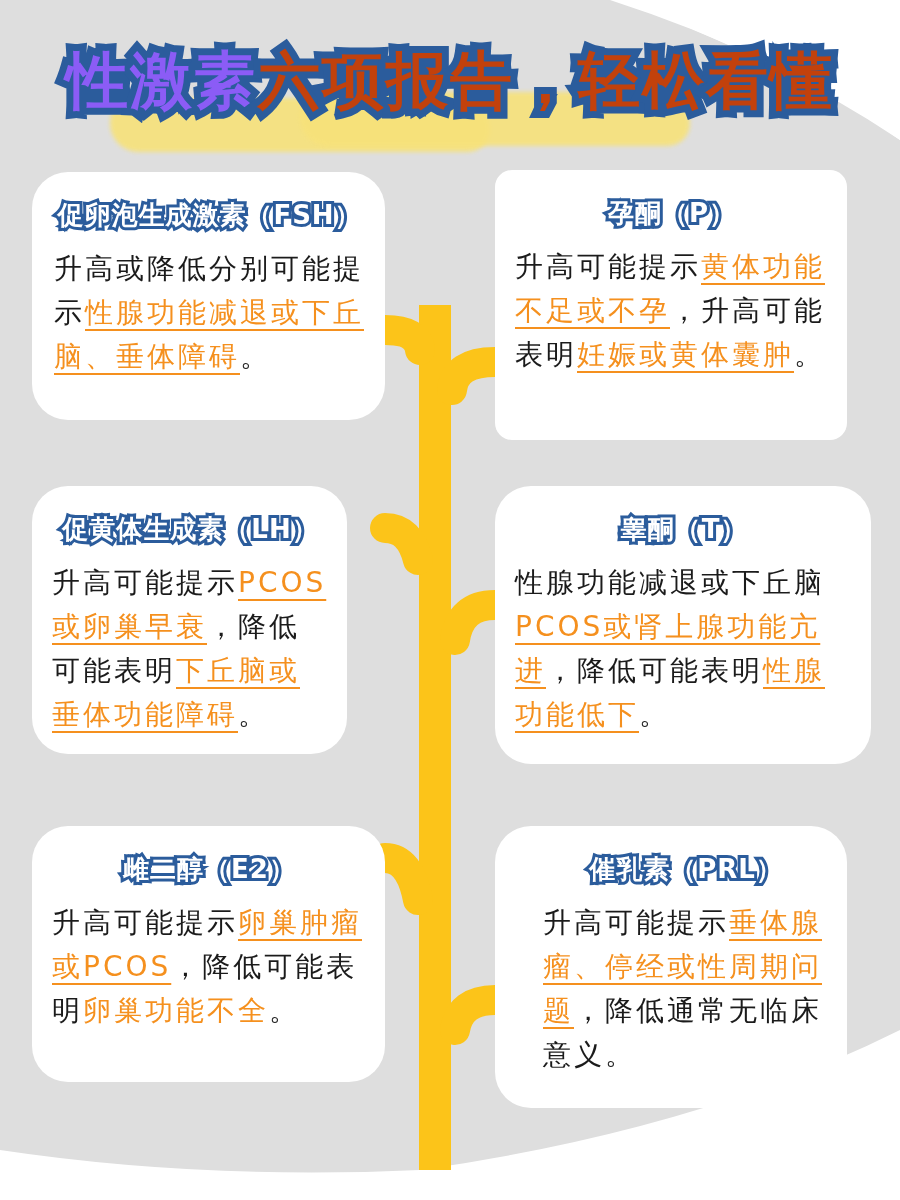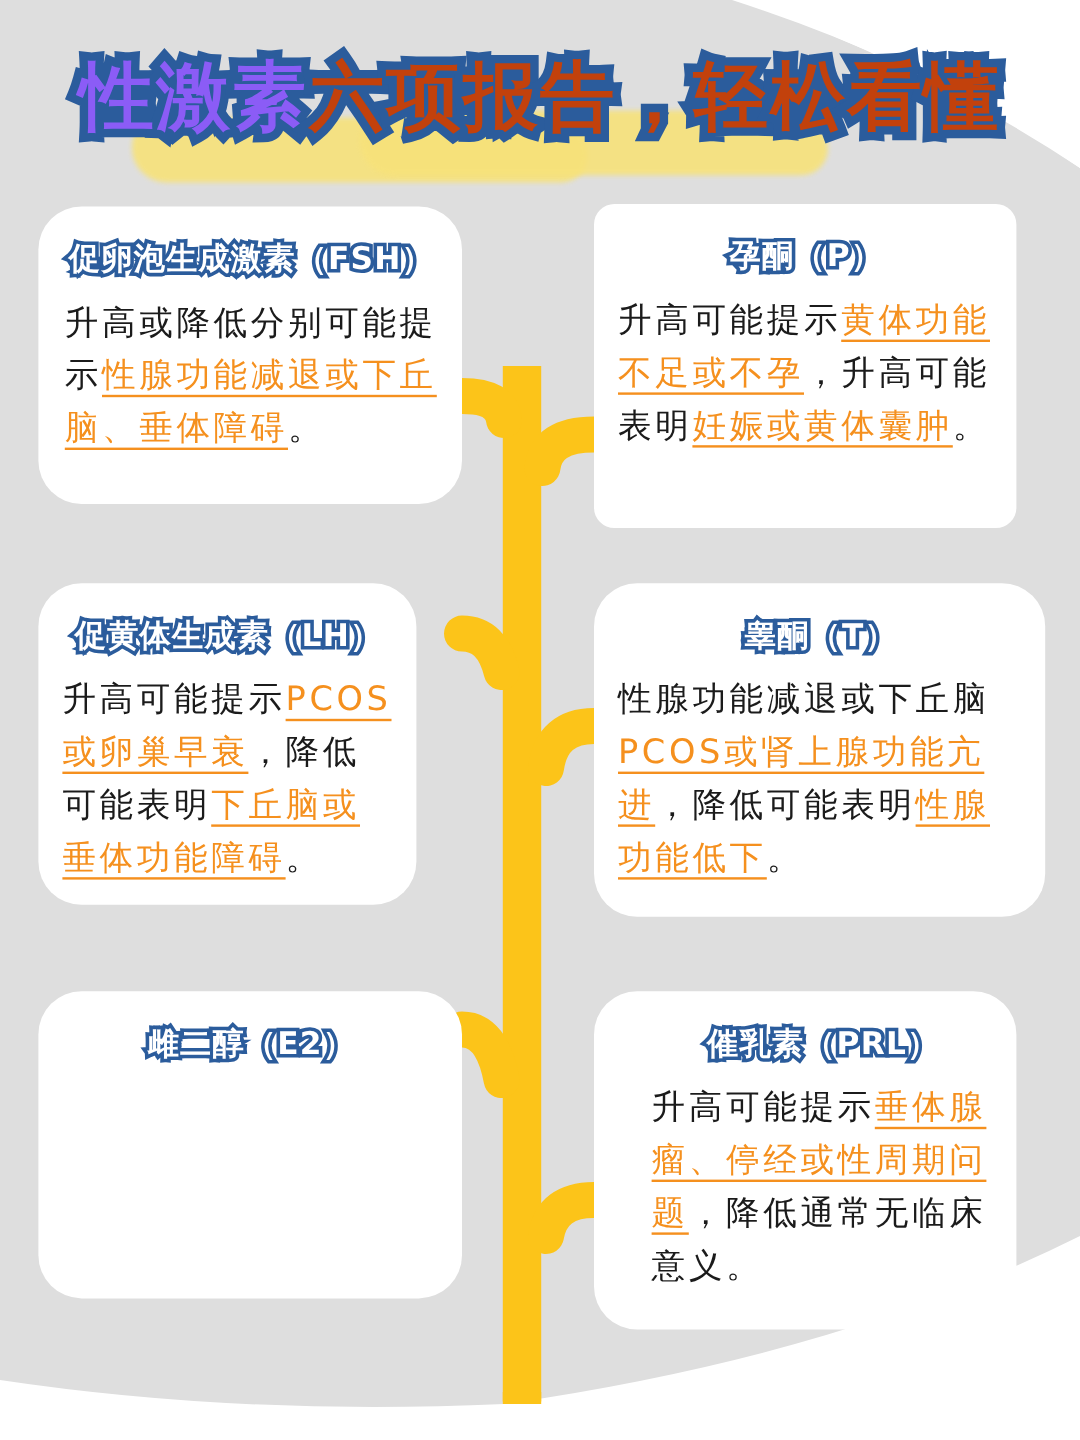--- a/index.html
+++ b/index.html
@@ -99,20 +99,23 @@
 
 <div class="card" style="left:495px; top:486px; width:376px; height:278px;">
   <div class="card-title">睾酮（T）</div>
   <div class="card-body">
     <span>性腺功能减退或下丘脑</span><span class="hl">PCOS或肾上腺功能亢进</span><span>，降低可能表明</span><span class="hl">性腺功能低下</span><span>。</span>
   </div>
 </div>
 
 <div class="card" style="left:32px; top:826px; width:353px; height:256px;">
   <div class="card-title">雌二醇（E2）</div>
+  <div class="card-body">
+    <span>升高可能提示</span><span class="hl">卵巢肿瘤或PCOS</span><span>，降低可能表明</span><span class="hl nou">卵巢功能不全</span><span>。</span>
+  </div>
 </div>
 
 <div class="card" style="left:495px; top:826px; width:352px; height:282px;padding-left:48px;">
   <div class="card-title">催乳素（PRL）</div>
   <div class="card-body">
     <span>升高可能提示</span><span class="hl">垂体腺瘤、停经或性周期问题</span><span>，降低通常无临床意义。</span>
   </div>
 </div>
 
 </body></html>

